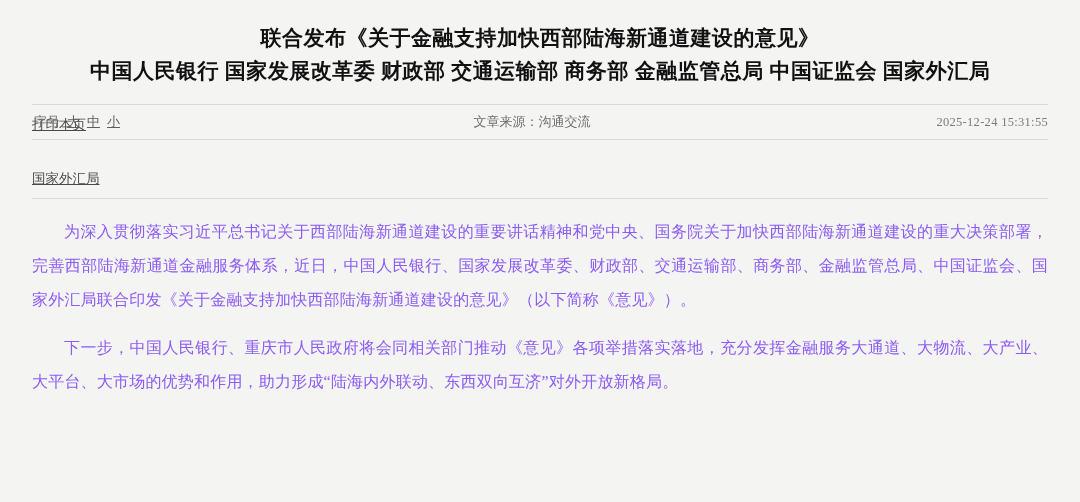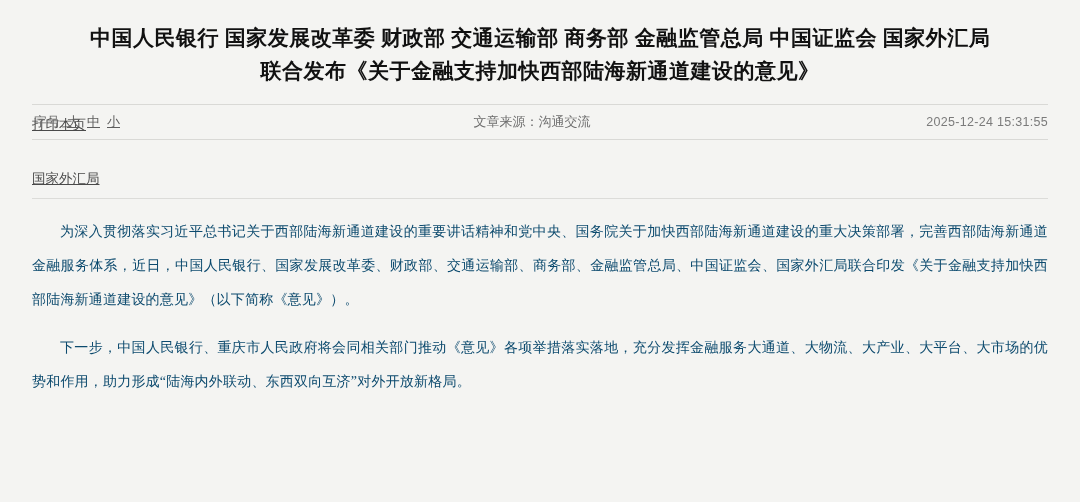--- a/index.html
+++ b/index.html
@@ -70,21 +70,21 @@
     left: 0;
     right: 16px;
     text-align: center;
     font-size: 13px;
     color: #6d6d6d;
     pointer-events: none;
   }
   .meta-center span { pointer-events: auto; }
   .meta-right {
     margin-left: auto;
-    font-family: Liberation Sans, sans-serif;
+    font-family: Liberation Serif, serif;
     font-size: 12.5px;
     color: #7b7b7b;
     letter-spacing: 0.3px;
   }
   .actions {
     height: 38px;
     display: flex;
     align-items: flex-start;
     justify-content: flex-end;
     gap: 36px;
@@ -99,39 +99,39 @@
     text-decoration: underline;
     cursor: pointer;
   }
   .article {
     margin-top: 10px;
     border-top: 1px solid #dcdcd9;
     padding-top: 16px;
   }
   .para {
     font-family: "Liberation Serif", "DejaVu Serif", serif;
-    font-size: 14px;
+    font-size: 16px;
     line-height: 34px;
-    color: #0c4a6e;
+    color: #8b5cf6;
     text-align: justify;
     text-indent: 2em;
     margin: 0 0 14px 0;
     letter-spacing: 0.2px;
   }
   .para:last-child { margin-bottom: 0; }
 </style>
 </head>
 <body>
 
 <div class="page">
   <div class="content">
 
     <div class="title-block">
+      <div class="title-line">联合发布《关于金融支持加快西部陆海新通道建设的意见》</div>
       <div class="title-line">中国人民银行 国家发展改革委 财政部 交通运输部 商务部 金融监管总局 中国证监会 国家外汇局</div>
-      <div class="title-line">联合发布《关于金融支持加快西部陆海新通道建设的意见》</div>
     </div>
 
     <div class="meta-bar">
       <div class="meta-left">
         <span class="fontsize-label">字号</span>
         <span class="fontsize-opt">大</span>
         <span class="fontsize-opt">中</span>
         <span class="fontsize-opt">小</span>
       </div>
       <div class="meta-center">

